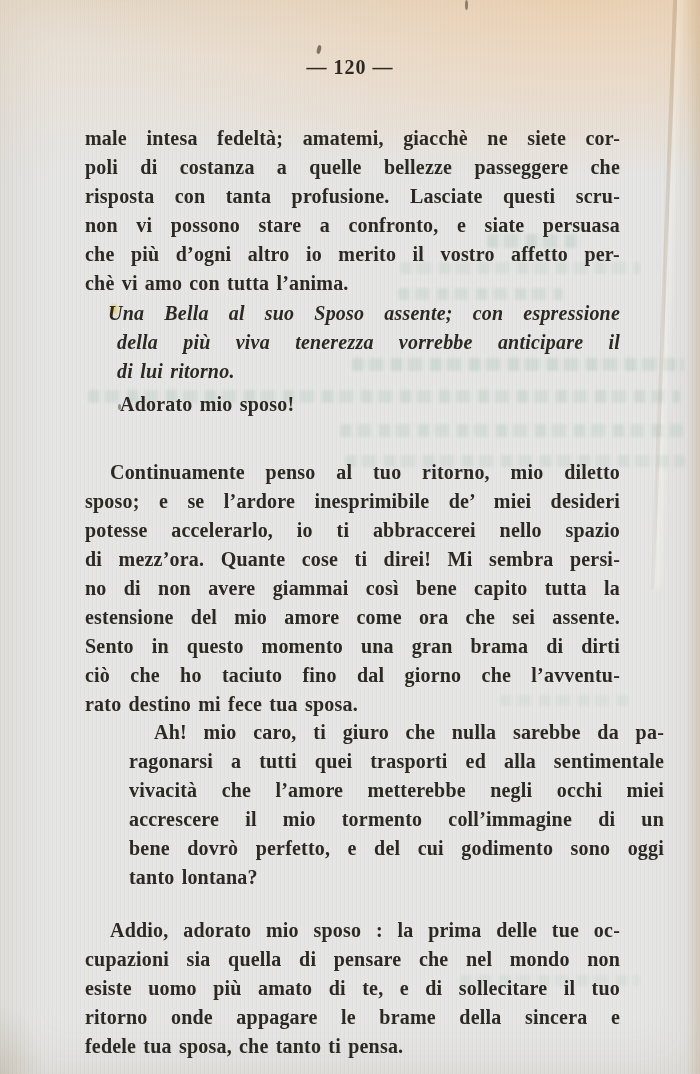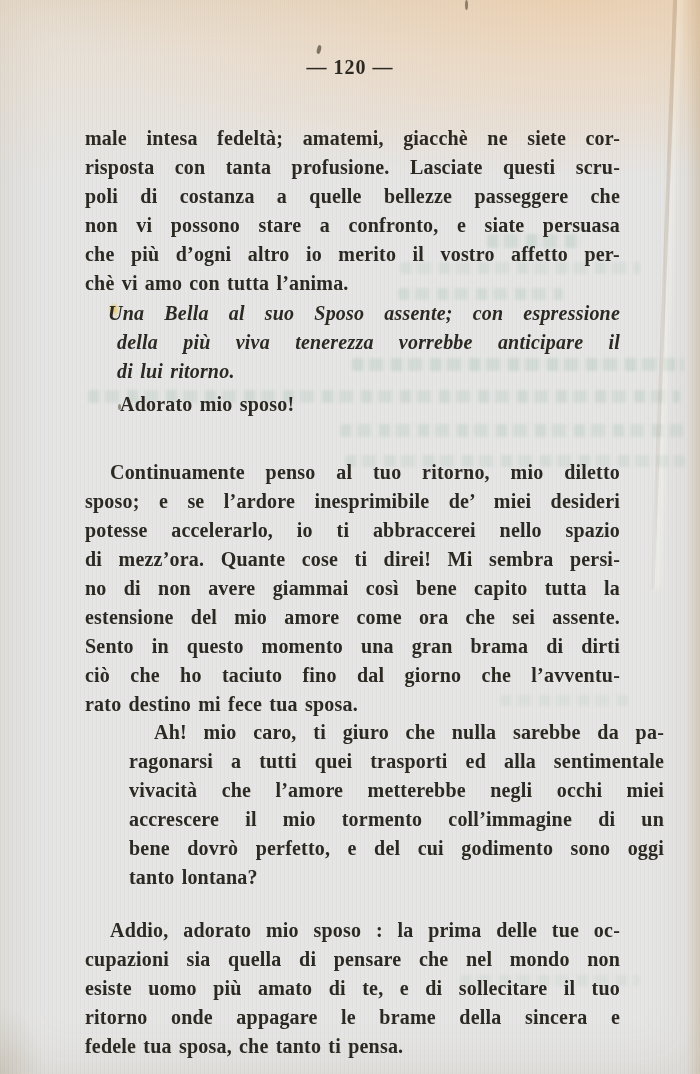--- a/index.html
+++ b/index.html
@@ -96,22 +96,22 @@
   <div class="ghost" style="left:460px;top:975px;width:180px;height:11px;opacity:.25"></div>
 
   <div class="speck" style="left:317px;top:45px;width:4px;height:9px;opacity:.75;transform:rotate(14deg)"></div>
   <div class="speck" style="left:465px;top:0;width:3px;height:10px;opacity:.65"></div>
   <div class="speck" style="left:118px;top:404px;width:3px;height:6px;opacity:.6"></div>
 
   <div class="folio">— 120 —</div>
 
   <div id="block1" class="textcol">
       <div class="line first">male intesa fedeltà; amatemi, giacchè ne siete cor-</div>
+      <div class="line">poli di costanza a quelle bellezze passeggere che</div>
       <div class="line">risposta con tanta profusione. Lasciate questi scru-</div>
-      <div class="line">poli di costanza a quelle bellezze passeggere che</div>
       <div class="line">non vi possono stare a confronto, e siate persuasa</div>
       <div class="line">che più d’ogni altro io merito il vostro affetto per-</div>
       <div class="line last">chè vi amo con tutta l’anima.</div>
     </div>
 
   <div id="heading" class="textcol">
       <div class="line first">Una Bella al suo Sposo assente; con espressione</div>
       <div class="line">della più viva tenerezza vorrebbe anticipare il</div>
       <div class="line last">di lui ritorno.</div>
     </div>

